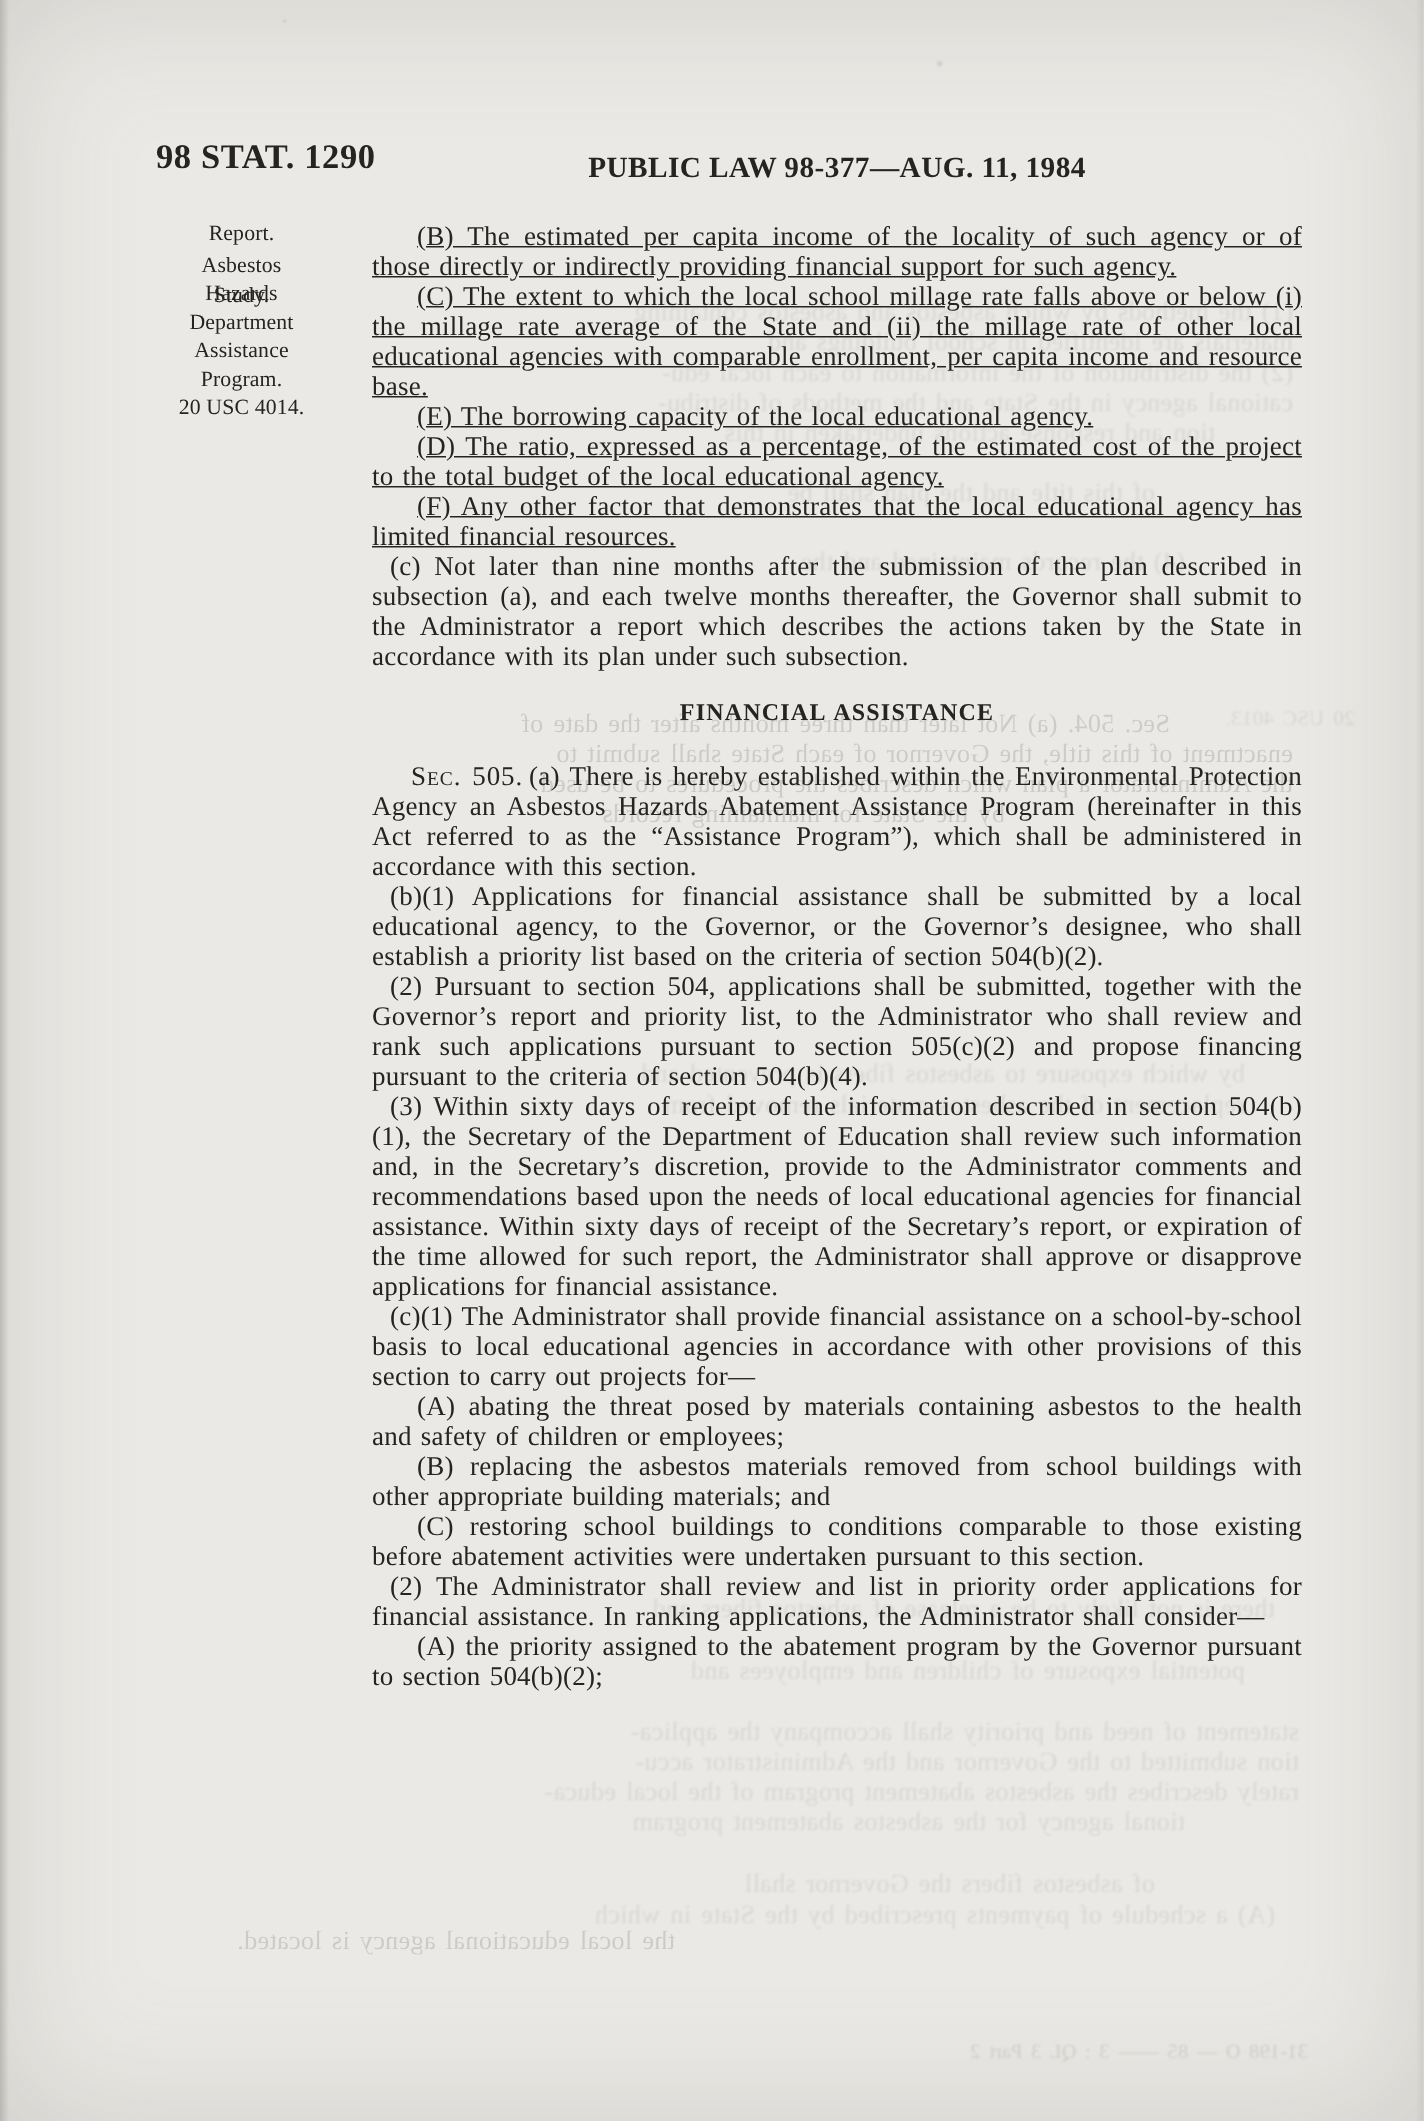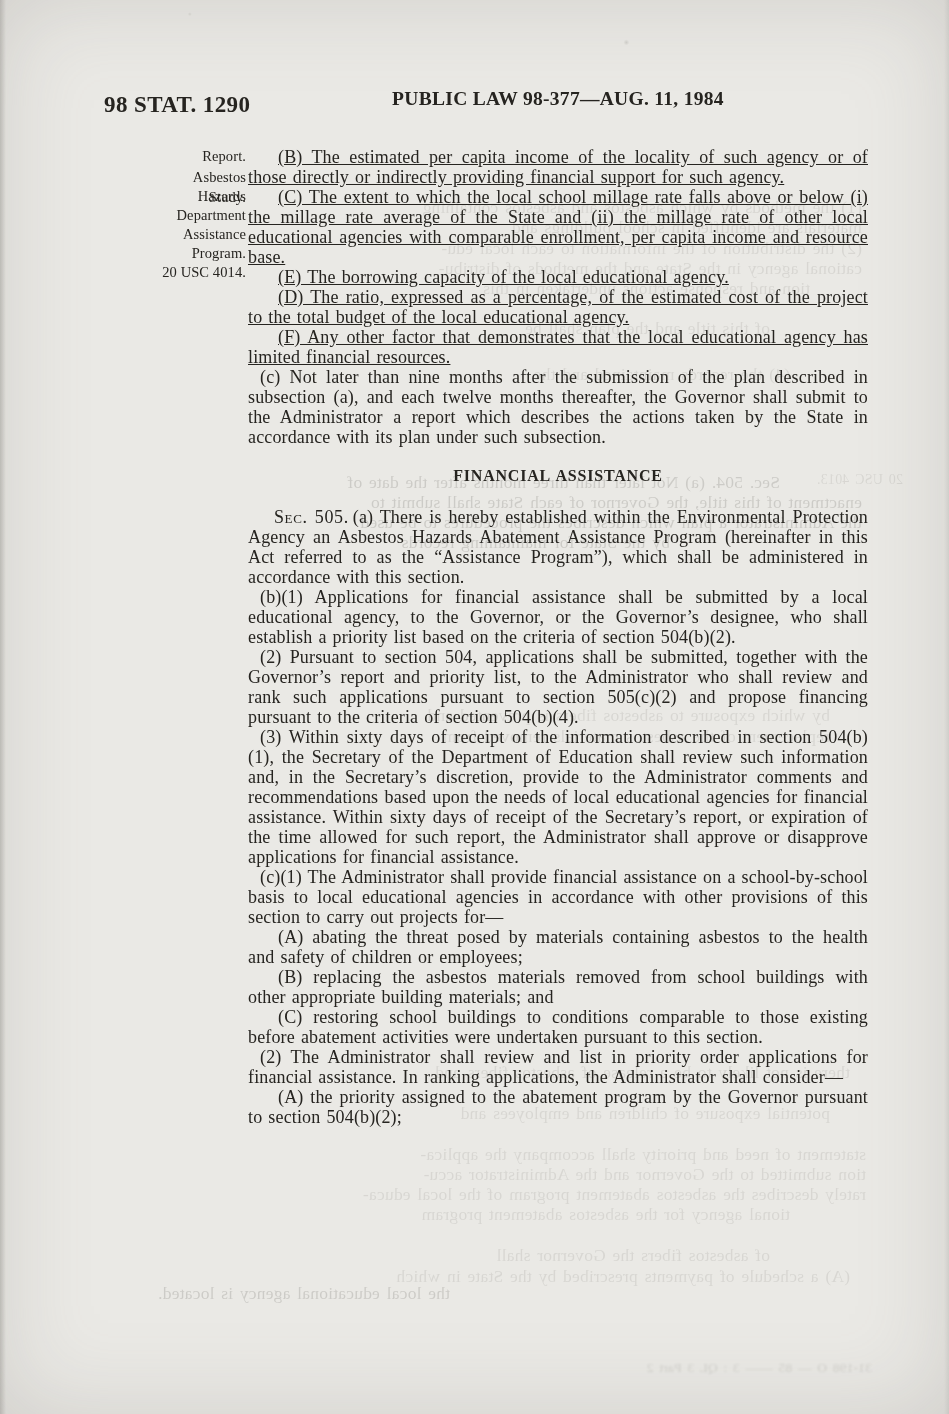--- a/index.html
+++ b/index.html
@@ -19,42 +19,42 @@
     box-shadow: inset 0 0 90px rgba(118,115,108,.22);
     overflow:hidden;
     font-family:"Liberation Serif", "DejaVu Serif", serif;
     color:var(--ink);
   }
   .hdr-stat{
     position:absolute;left:104px;top:92px;
     font-size:23px;font-weight:bold;letter-spacing:.4px;white-space:nowrap;
   }
   .hdr-law{
-    position:absolute;left:248px;top:88px;width:620px;
+    position:absolute;left:248px;top:102px;width:620px;
     text-align:center;font-size:19.5px;font-weight:bold;letter-spacing:.3px;white-space:nowrap;
   }
   #text-column{
     position:absolute;left:248px;top:147px;width:620px;
     font-size:18px;line-height:20px;
     text-align:justify;
     letter-spacing:.15px;word-spacing:1.4px;
     z-index:2;
   }
   #text-column p{margin:0;}
   p.body{text-indent:12px;}
   p.hang1{text-indent:30px;text-decoration:underline;}
   p.hang2{margin-left:38px;text-indent:30px;}
   .heading{
     text-align:center;font-weight:bold;font-size:16px;
     letter-spacing:.8px;margin:19px 0 21px 0;text-indent:0;
   }
   .sc{font-variant:small-caps;letter-spacing:.6px;margin-right:4px;margin-left:14px;}
   .margin-note{
-    position:absolute;left:108px;width:138px;
-    font-size:14.5px;line-height:19px;text-align:right;
+    position:absolute;left:92px;width:138px;
+    font-size:14.5px;line-height:19px;text-align:center;
     letter-spacing:.1px;z-index:2;
   }
   #ghost-layer{position:absolute;left:0;top:0;width:100%;height:100%;z-index:1;}
   .ghost{
     position:absolute;white-space:nowrap;overflow:hidden;
     font-size:17.5px;line-height:20px;color:#413e38;
     opacity:.10;filter:blur(.7px);
     transform:scaleX(-1);transform-origin:center;
     word-spacing:2px;letter-spacing:.2px;
     pointer-events:none;

